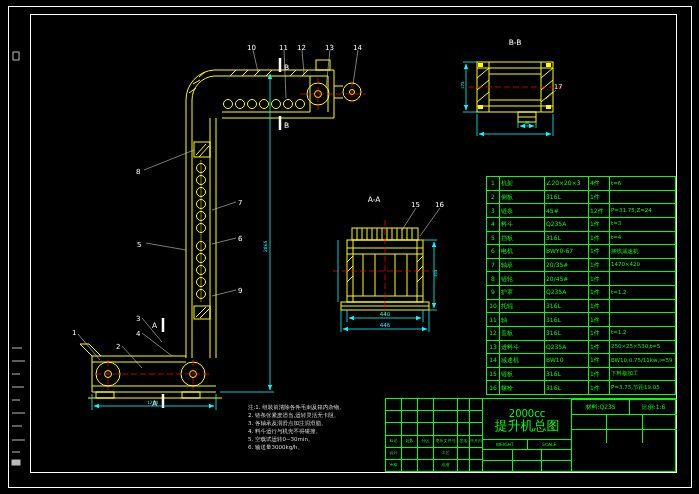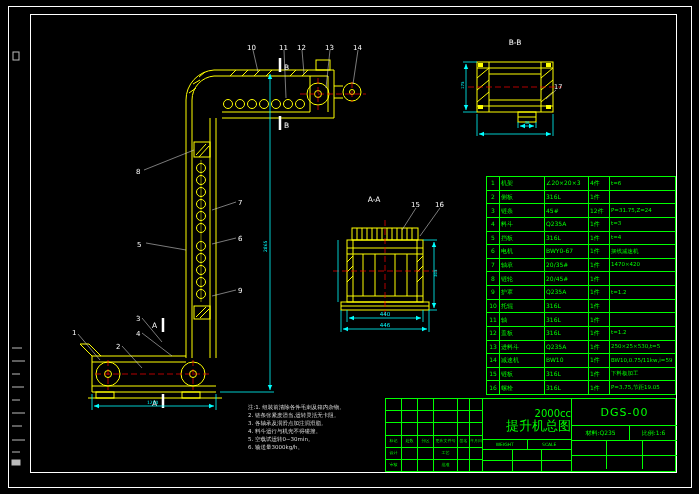--- a/index.html
+++ b/index.html
@@ -26,21 +26,21 @@
   .tblock{position:absolute;left:385px;top:398px;width:291px;height:74px;
     border:1px solid #00ff00;box-sizing:border-box;color:#00ff00;}
   .tb-left{position:absolute;left:0;top:0;width:96px;height:72px;display:flex;flex-direction:column;}
   .tb-row{flex:1;display:flex;border-bottom:1px solid #00ff00;font-size:4px;line-height:1;min-height:0;}
   .tb-row:last-child{border-bottom:none;}
   .tb-row span{display:flex;align-items:center;justify-content:center;border-right:1px solid #00ff00;
     overflow:hidden;white-space:nowrap;box-sizing:border-box;}
   .h16{width:16px;} .h24{width:24px;} .h12{width:12px;} .hfill{flex:1;border-right:none!important;}
   .tb-mid{position:absolute;left:96px;top:0;width:89px;height:72px;border-left:1px solid #00ff00;
     box-sizing:border-box;}
-  .tb-name{height:40px;display:flex;flex-direction:column;align-items:flex-end;justify-content:center;}
+  .tb-name{height:40px;display:flex;flex-direction:column;align-items:center;justify-content:center;}
   .tb-model{font-size:10px;line-height:13px;}
   .tb-title{font-size:13px;line-height:12px;}
   .tb-ws{height:10px;display:flex;border-top:1px solid #00ff00;box-sizing:border-box;font-size:4.5px;}
   .tb-ws span{flex:1;display:flex;align-items:center;justify-content:center;border-right:1px solid #00ff00;}
   .tb-ws span:last-child{border-right:none;}
   .tb-grid{height:22px;display:flex;flex-direction:column;border-top:1px solid #00ff00;box-sizing:border-box;}
   .tb-grid div{flex:1;display:flex;border-bottom:1px solid #00ff00;}
   .tb-grid div:last-child{border-bottom:none;}
   .tb-grid i{flex:1;border-right:1px solid #00ff00;}
   .tb-grid i:last-child{border-right:none;}
@@ -539,21 +539,20 @@
             <i></i>
           </div>
           <div>
             <i></i>
             <i></i>
             <i></i>
           </div>
         </div>
   </div>
   <div class="tb-right">
-    <div class="tb-code">DGS-00</div>
     <div class="tb-matscale">
       <span class="tb-mat">材料:Q235</span>
       <span class="tb-scale">比例:1:6</span>
     </div>
     <div class="tb-bottom">
           <div>
             <i></i>
             <i></i>
             <i></i>
           </div>

